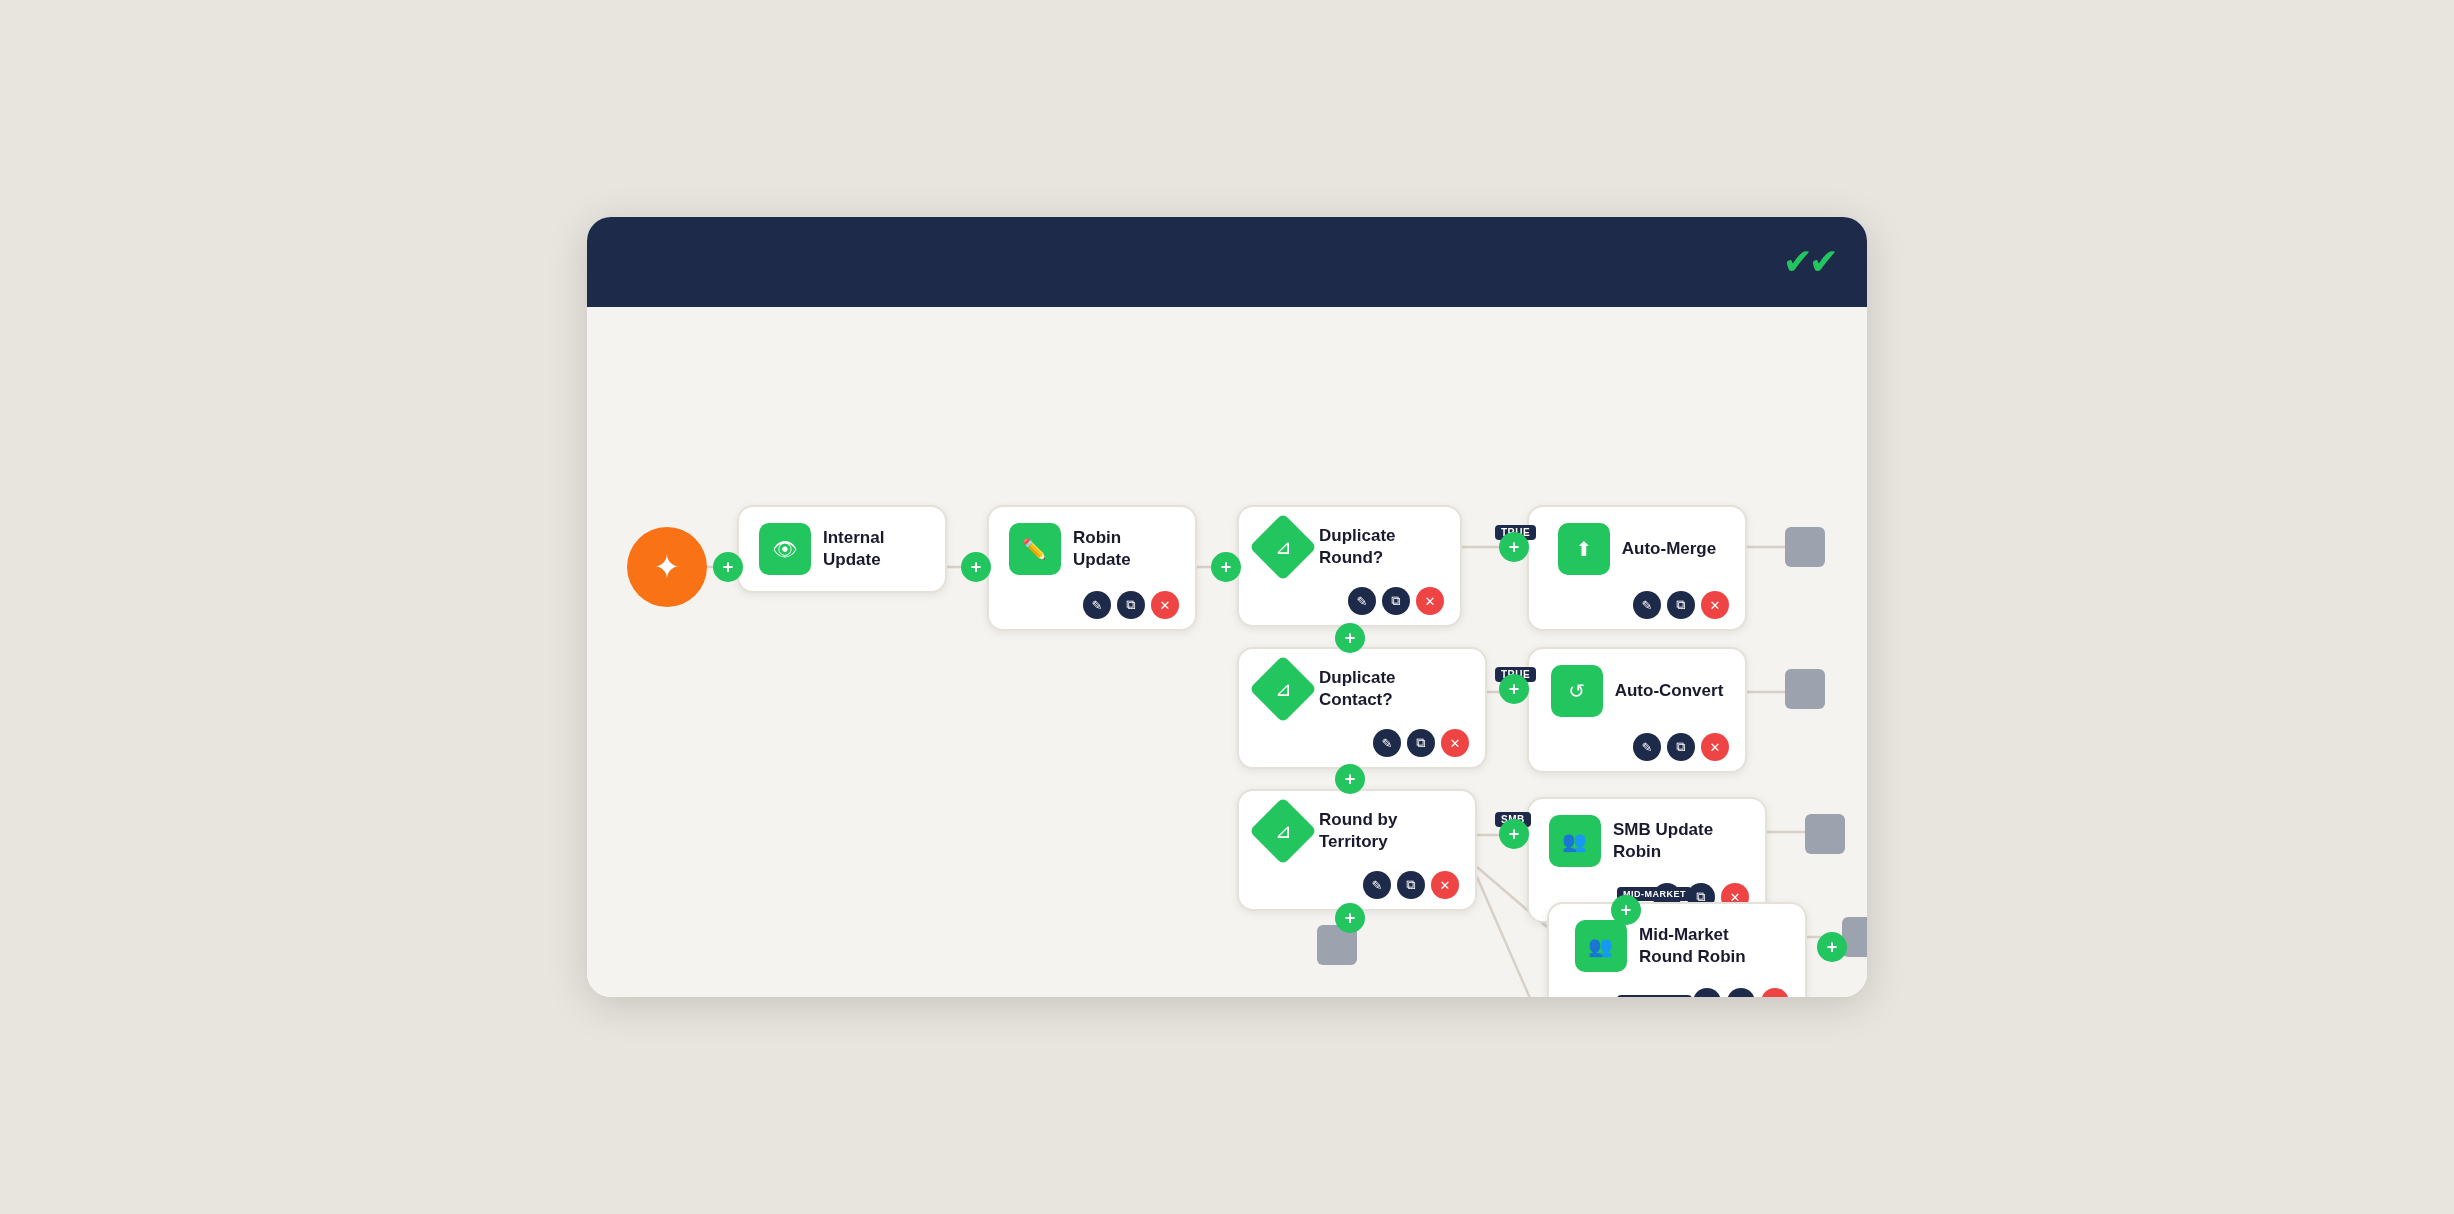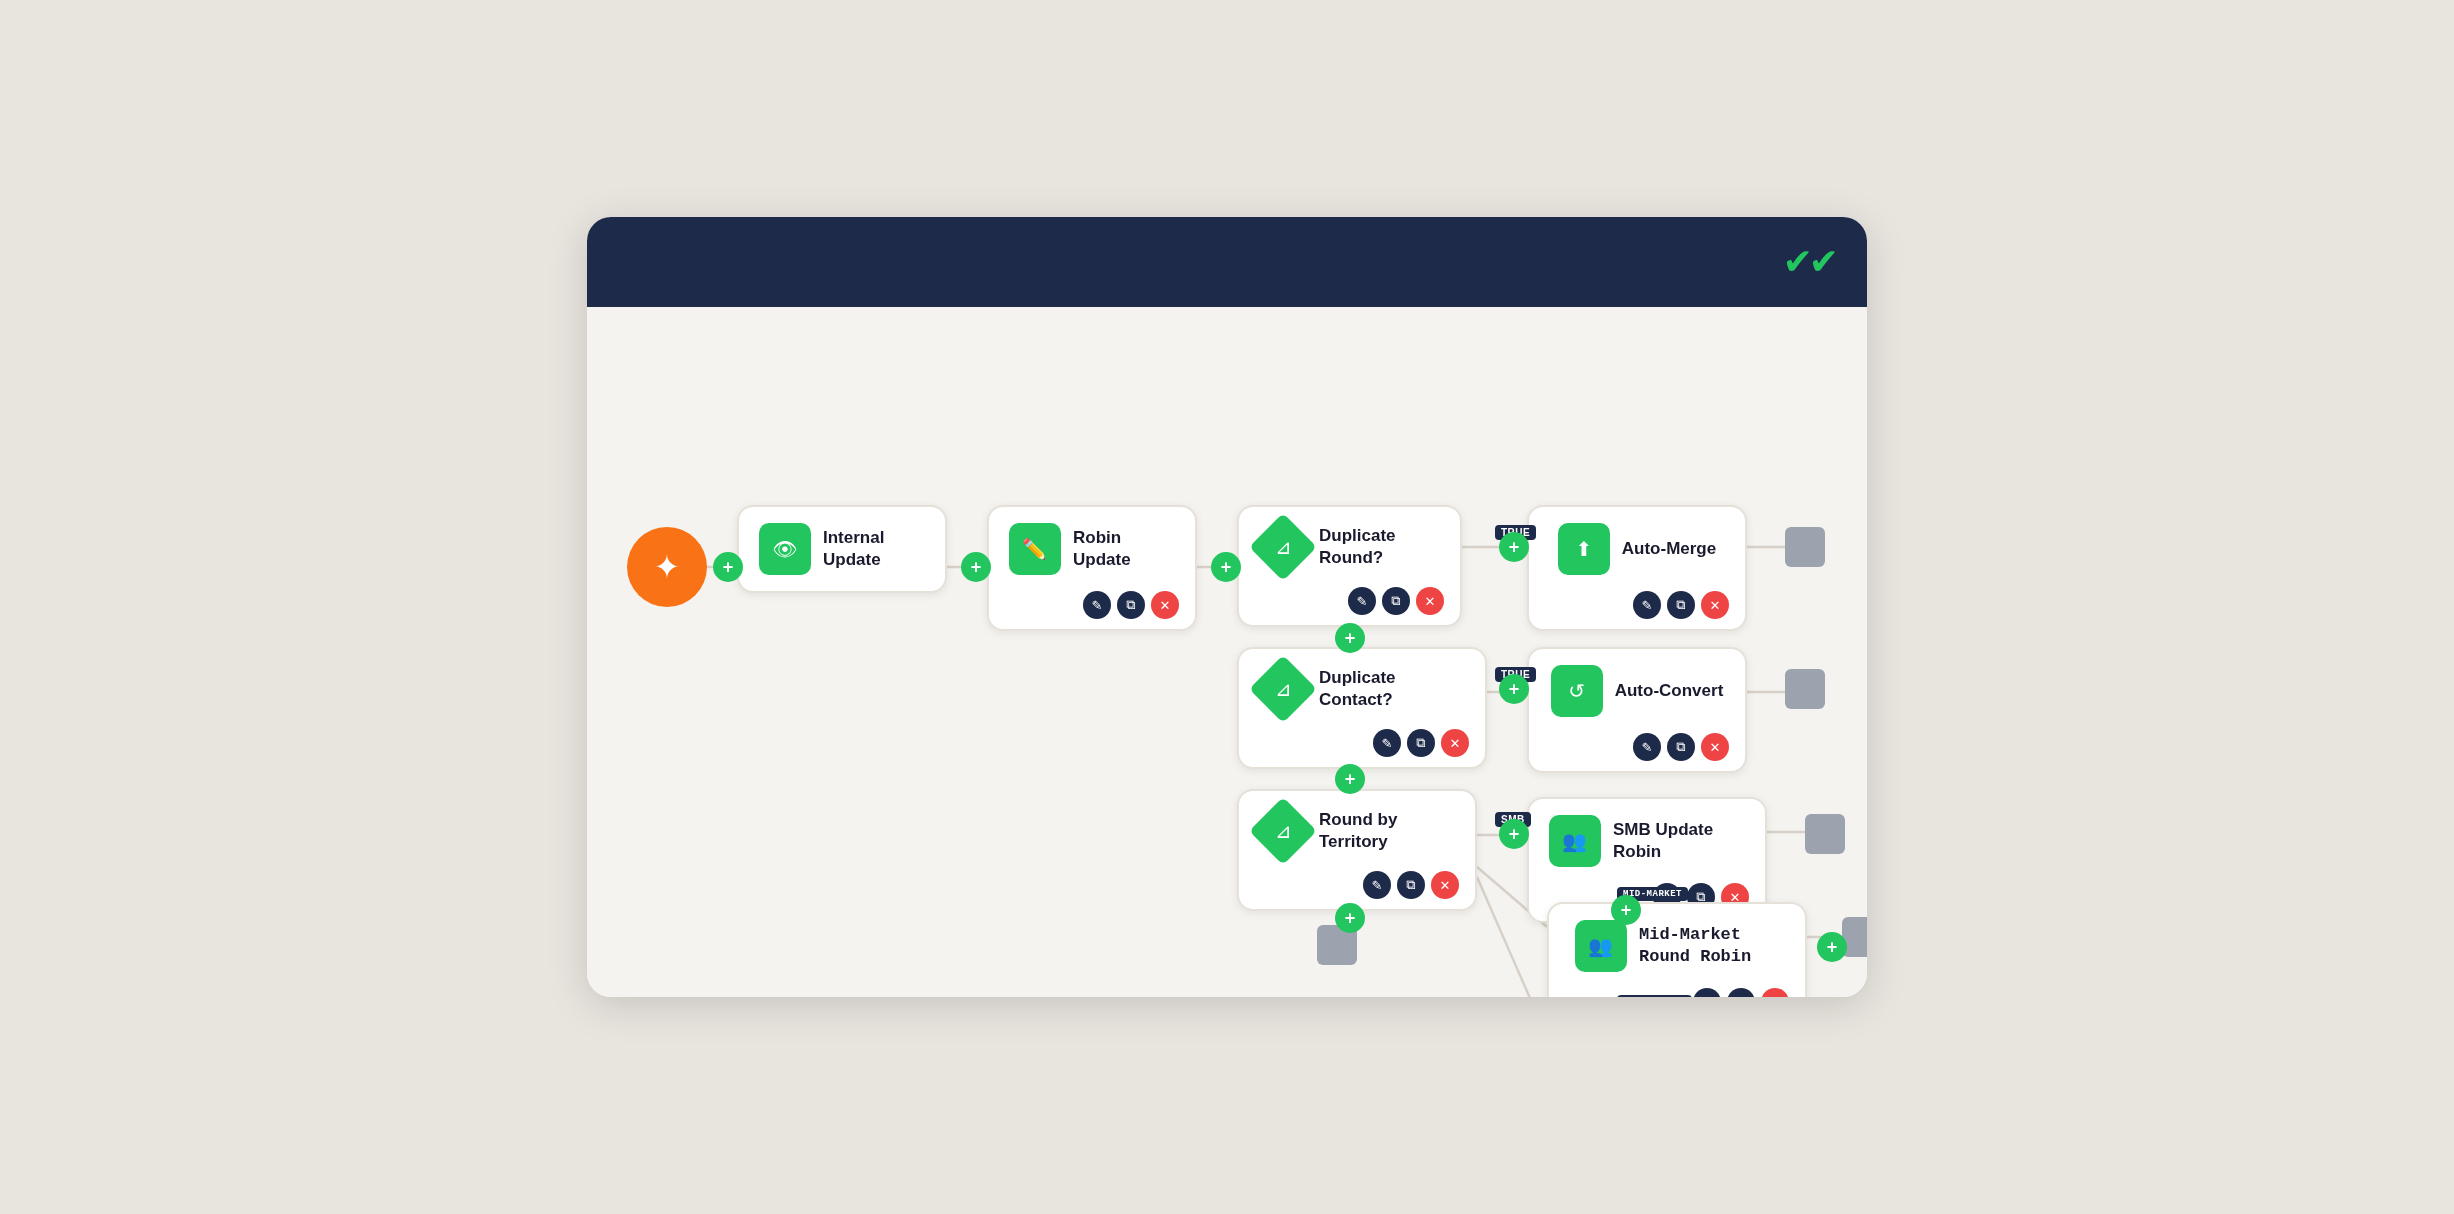--- a/index.html
+++ b/index.html
@@ -452,32 +452,32 @@
       </div>
       <div class="node-actions">
         <button class="action-btn edit">✎</button>
         <button class="action-btn copy">⧉</button>
         <button class="action-btn delete">✕</button>
       </div>
     </div>
 
     <div class="stop-node" style="left:1218px; top:507px;"></div>
 
-    <div class="route-badge" style="left:1030px; top:580px; font-size:9px;font-family:Liberation Mono, monospace;">MID-MARKET</div>
+    <div class="route-badge" style="left:1030px; top:580px; font-size:9px;">MID-MARKET</div>
 
     <button class="plus-btn" style="left:1024px; top:588px;">
       <span>+</span>
     </button>
 
     <div class="flow-node" style="left:960px; top:595px; width:260px;">
       <div class="node-content">
         <div class="node-icon" style="background:#22c55e; border-radius:10px;">
           <span class="icon-symbol">👥</span>
         </div>
-        <span class="node-label-wrap" style="white-space:normal; max-width:140px;font-family:Liberation Mono, monospace;">Mid-Market Round Robin</span>
+        <span class="node-label-wrap" style="white-space:normal; max-width:140px;">Mid-Market Round Robin</span>
       </div>
       <div class="node-actions">
         <button class="action-btn edit">✎</button>
         <button class="action-btn copy">⧉</button>
         <button class="action-btn delete">✕</button>
       </div>
     </div>
 
     <button class="plus-btn" style="left:1230px; top:625px;">
       <span>+</span>

